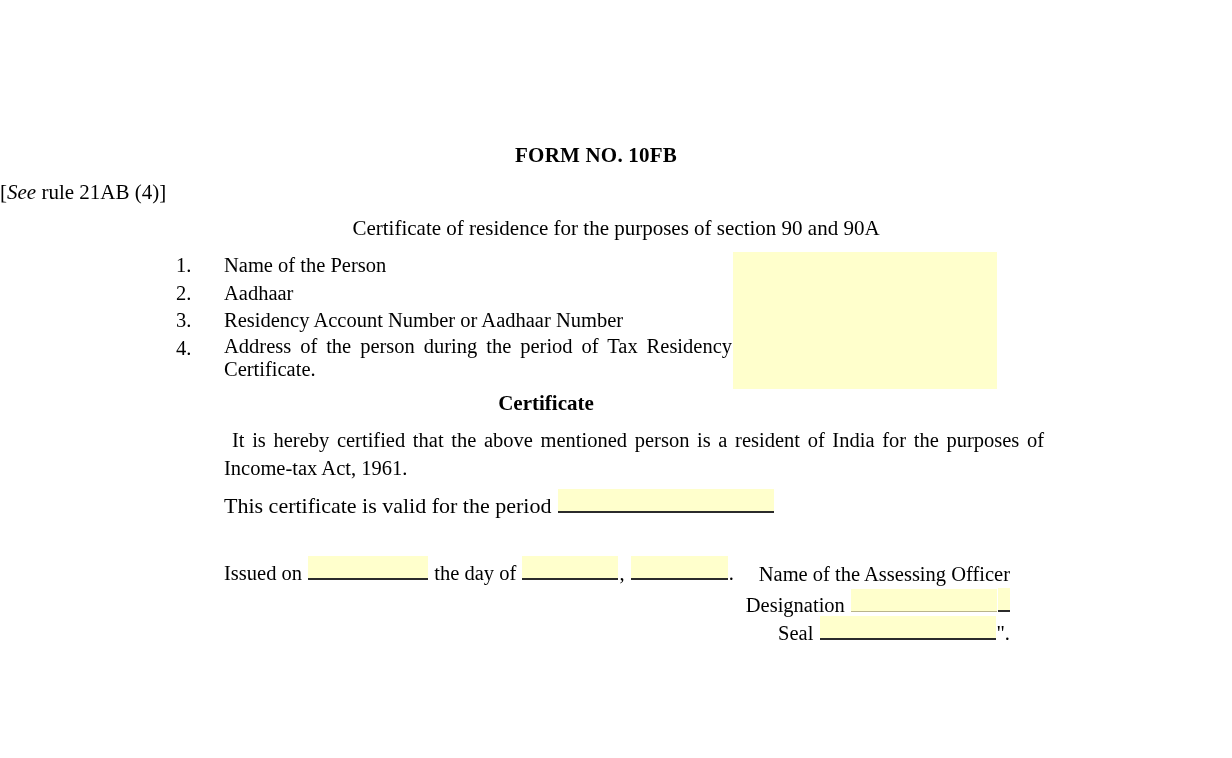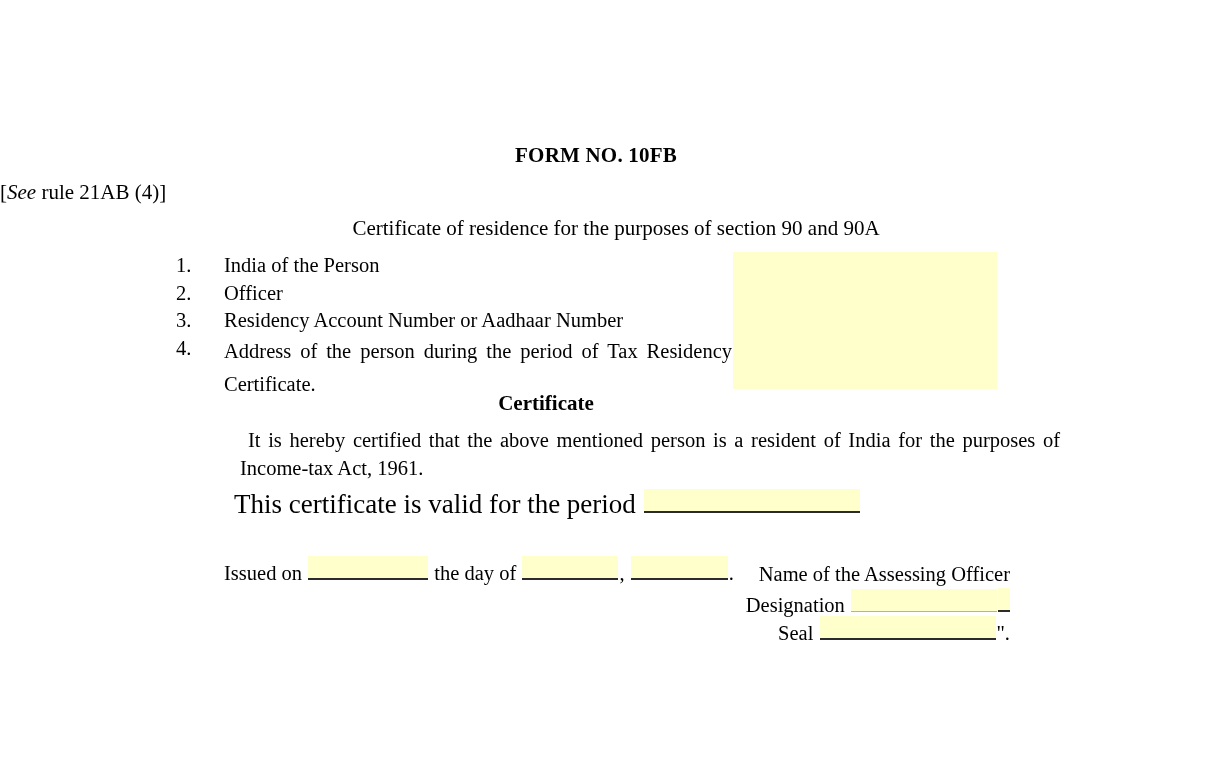--- a/index.html
+++ b/index.html
@@ -72,21 +72,21 @@
     top: 0;
     width: 30px;
     text-align: left;
   }
   .list-text {
     display: block;
   }
   .list-text.justify {
     text-align: justify;
     text-align-last: left;
-    line-height: 33px;
+    line-height: 23px;
   }
   .list-row.multi {
     min-height: 55px;
   }
 
   
   .fill-block {
     position: absolute;
     left: 733px;
     top: 252px;
@@ -100,36 +100,36 @@
     position: absolute;
     left: 0;
     top: 391px;
     width: 1092px;
     text-align: center;
     font-size: 21px;
     font-weight: bold;
   }
   .cert-body {
     position: absolute;
-    left: 240px;
+    left: 224px;
     top: 427px;
     width: 820px;
     font-size: 20.5px;
     line-height: 27.5px;
     text-align: justify;
     text-align-last: left;
     text-indent: 8px;
   }
 
   
   .line-valid {
     position: absolute;
-    left: 234px;
+    left: 224px;
     top: 489px;
-    font-size: 27px;
+    font-size: 22px;
     line-height: 27px;
     white-space: nowrap;
   }
   .line-issued {
     position: absolute;
     left: 224px;
     top: 524px;
     font-size: 20.5px;
     line-height: 27px;
     white-space: nowrap;
@@ -192,26 +192,26 @@
   <div class="rule-line">
     <span>[</span><i>See</i><span> rule 21AB (4)]</span>
   </div>
 
   <div class="subtitle">Certificate of residence for the purposes of section 90 and 90A</div>
 
   <div class="list">
 
     <div class="list-row">
       <span class="list-num">1.</span>
-      <span class="list-text">India of the Person</span>
+      <span class="list-text">Name of the Person</span>
     </div>
 
     <div class="list-row">
       <span class="list-num">2.</span>
-      <span class="list-text">Officer</span>
+      <span class="list-text">Aadhaar</span>
     </div>
 
     <div class="list-row">
       <span class="list-num">3.</span>
       <span class="list-text">Residency Account Number or Aadhaar Number</span>
     </div>
 
     <div class="list-row multi">
       <span class="list-num">4.</span>
       <span class="list-text justify">Address of the person during the period of Tax Residency Certificate.</span>

